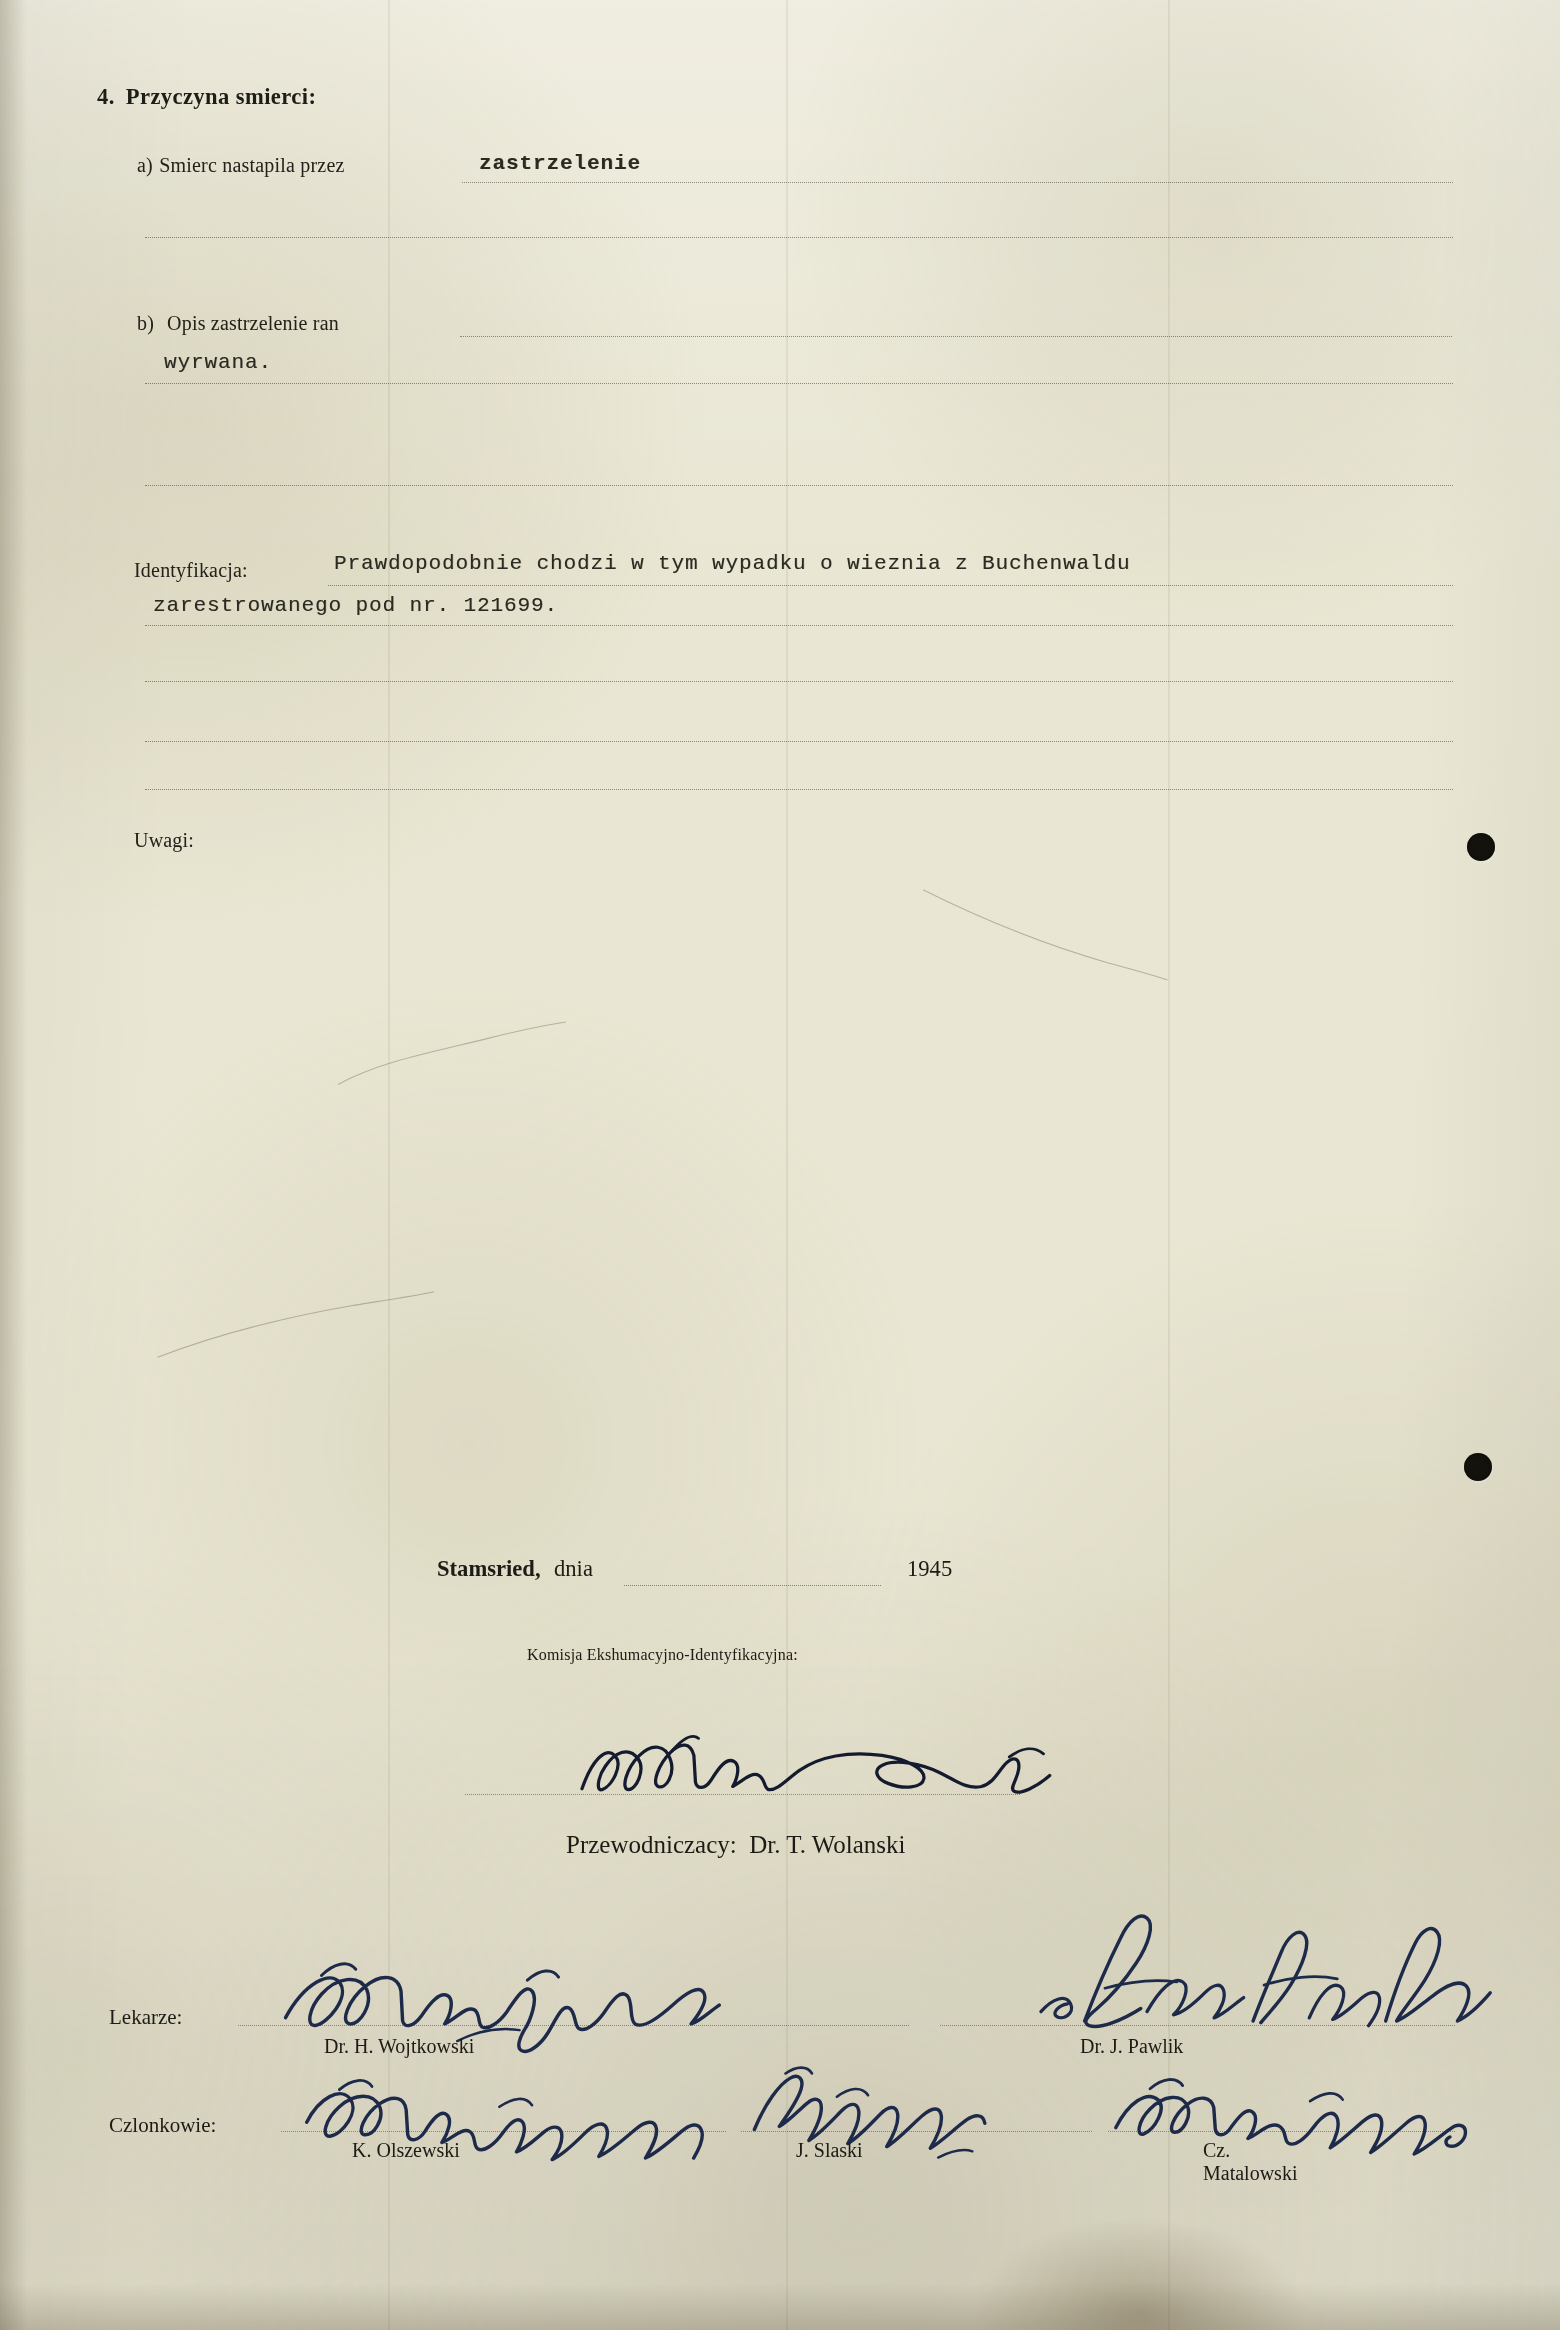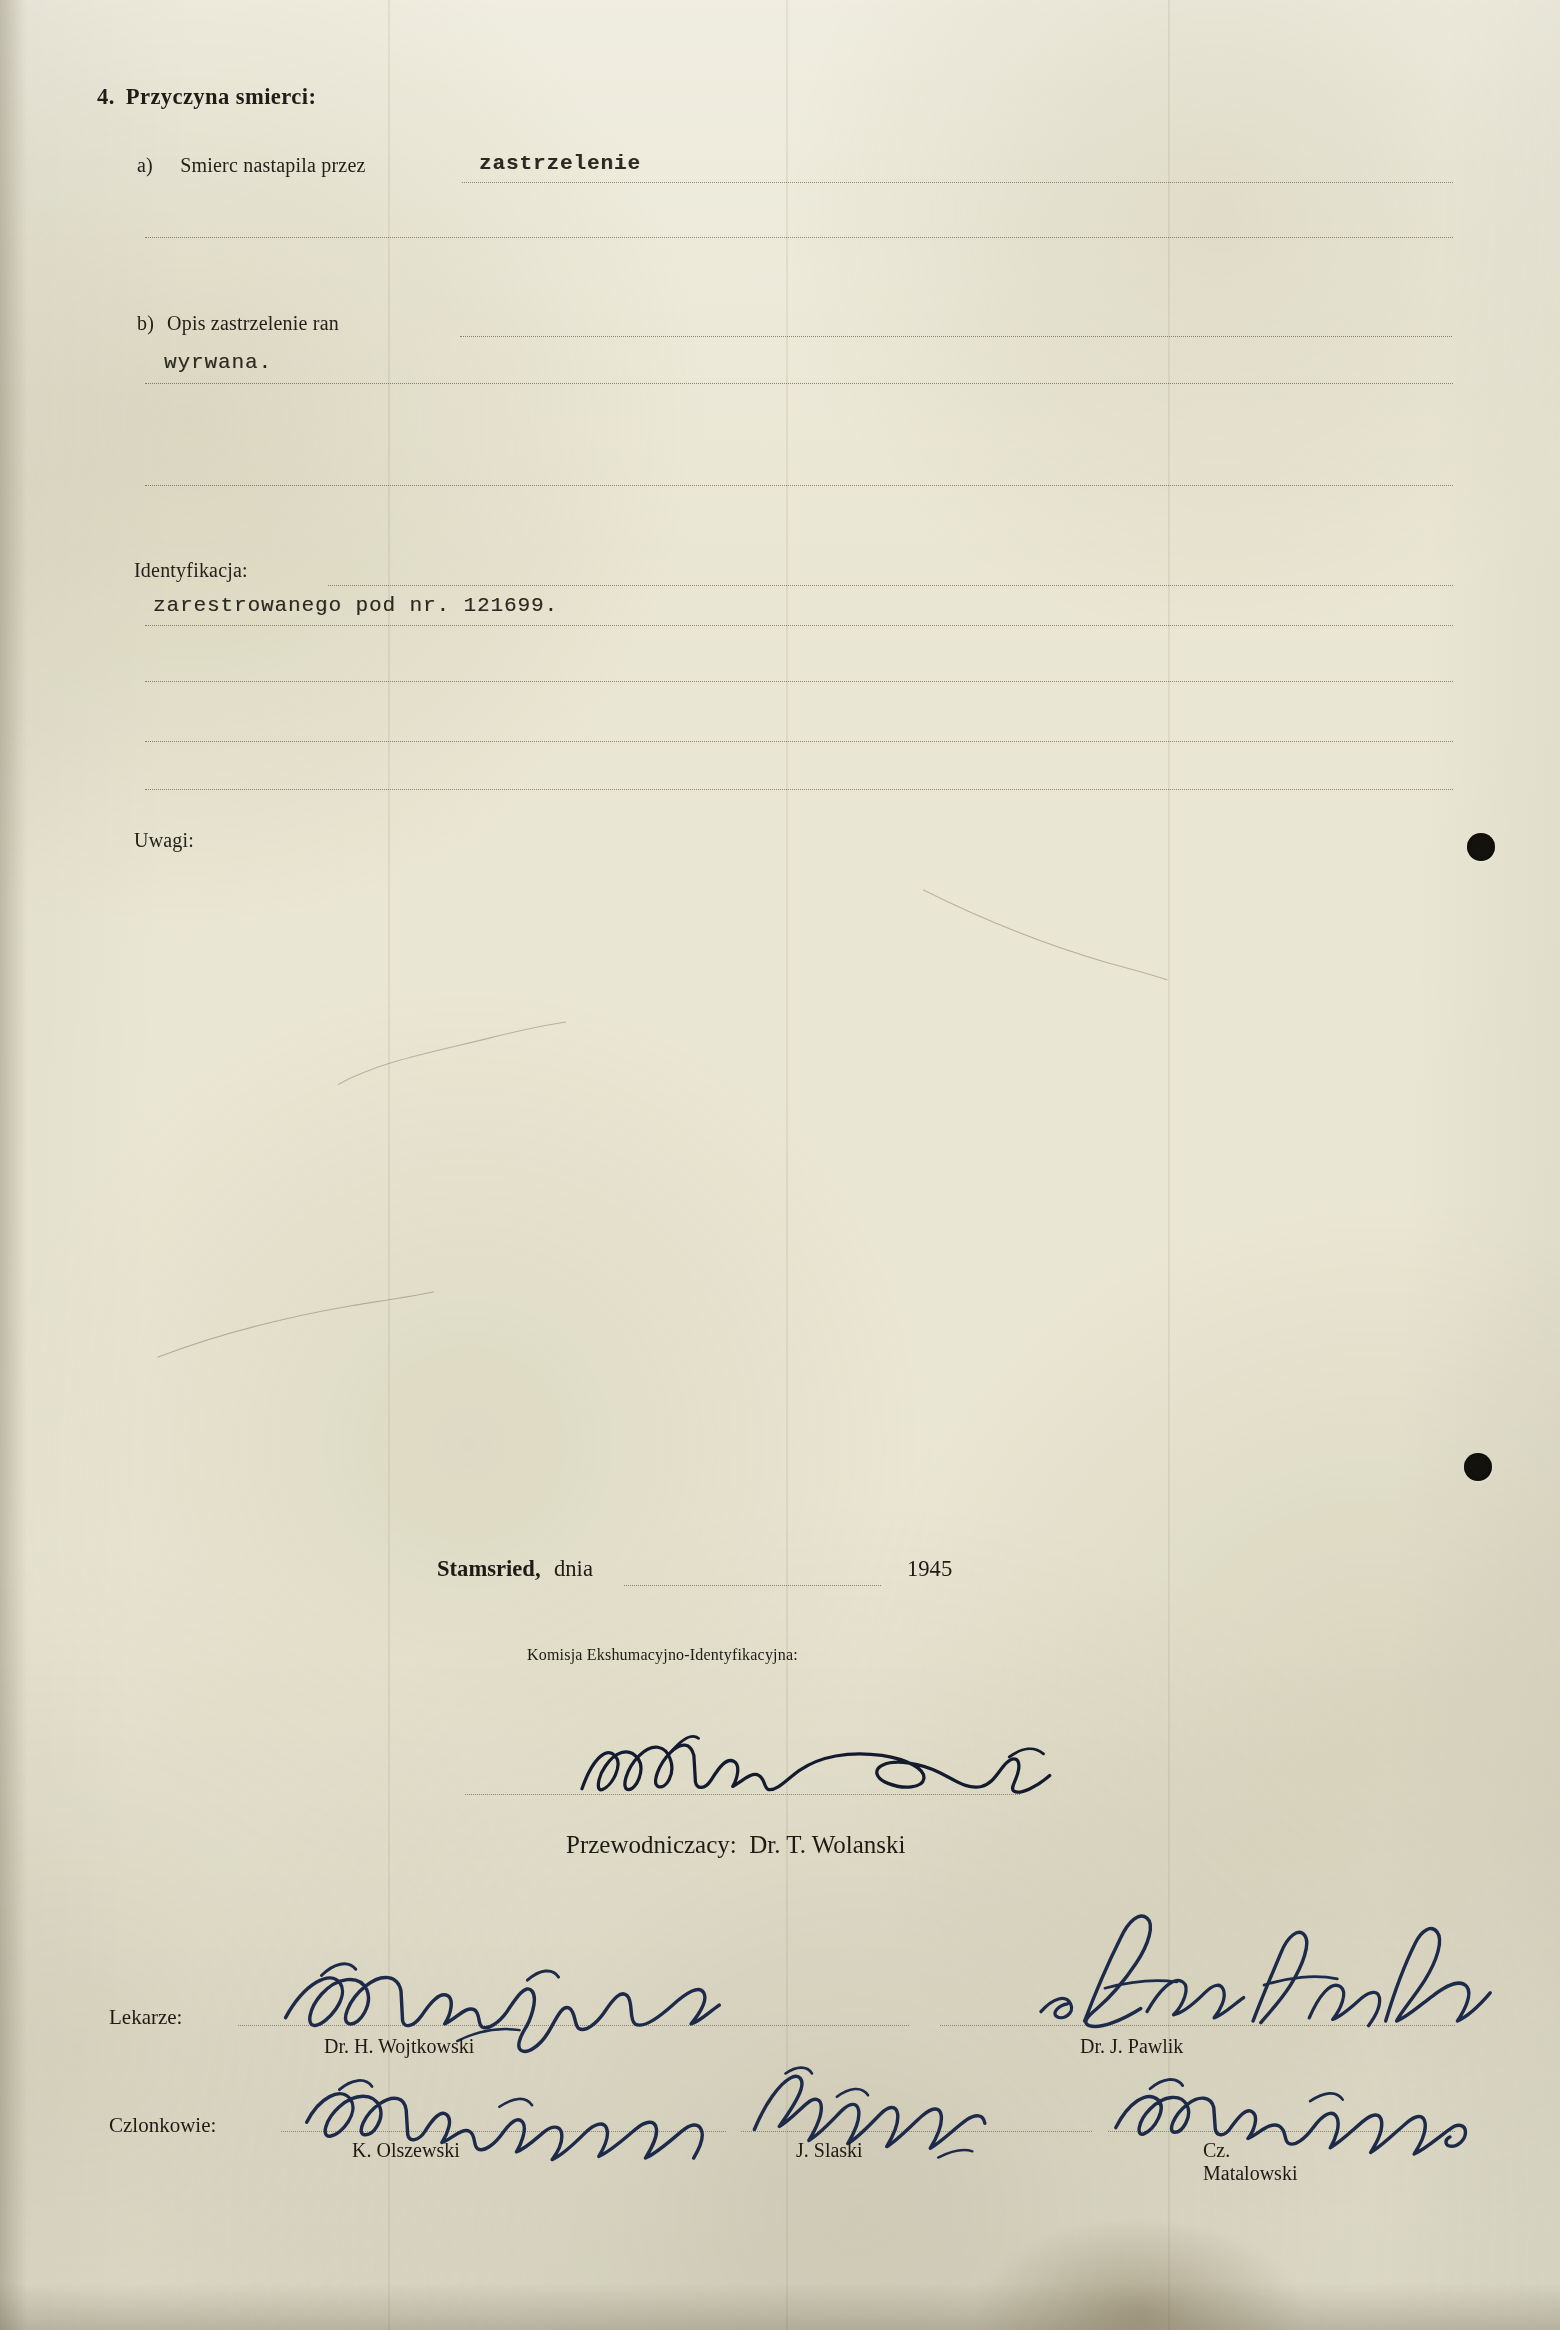--- a/index.html
+++ b/index.html
@@ -206,40 +206,41 @@
   <div class="punch p2"></div>
 
   <div class="content">
 
     <div class="sec-title">
       <span class="num">4.</span><span>Przyczyna smierci:</span>
     </div>
 
     <div class="row-label" style="left:137px; top:154px;">
       <span>a)</span>
-      <span style="margin-left:22px;text-align:center;">Smierc nastapila przez</span>
+      <span style="margin-left:1px;text-align:center;">Smierc nastapila przez</span>
     </div>
     <div class="dots" style="left:462px; top:181px; width:991px;"></div>
     <div class="typed bold" style="left:479px; top:152px;">zastrzelenie</div>
 
     <div class="dots" style="left:145px; top:236px; width:1308px;"></div>
 
     <div class="row-label" style="left:137px; top:312px;">
       <span>b)</span>
       <span style="margin-left:7.8px;">Opis zastrzelenie ran</span>
     </div>
     <div class="dots" style="left:460px; top:335px; width:992px;"></div>
 
     <div class="dots" style="left:145px; top:382px; width:1308px;"></div>
     <div class="typed" style="left:164px; top:351px;">wyrwana.</div>
 
     <div class="dots" style="left:145px; top:484px; width:1308px;"></div>
 
     <div class="row-label" style="left:134px; top:559px;">Identyfikacja:</div>
     <div class="dots" style="left:328px; top:584px; width:1125px;"></div>
+    <div class="typed" style="left:334px; top:552px;">Prawdopodobnie chodzi w tym wypadku o wieznia z Buchenwaldu</div>
 
     <div class="dots" style="left:145px; top:624px; width:1308px;"></div>
     <div class="typed" style="left:153px; top:594px;text-align:right;">zarestrowanego pod nr. 121699.</div>
 
     <div class="dots" style="left:145px; top:680px; width:1308px;"></div>
     <div class="dots" style="left:145px; top:740px; width:1308px;"></div>
     <div class="dots" style="left:145px; top:788px; width:1308px;"></div>
 
     <div class="row-label" style="left:134px; top:829px;">Uwagi:</div>
     <div class="typed" style="left:312px; top:825px;"></div>

